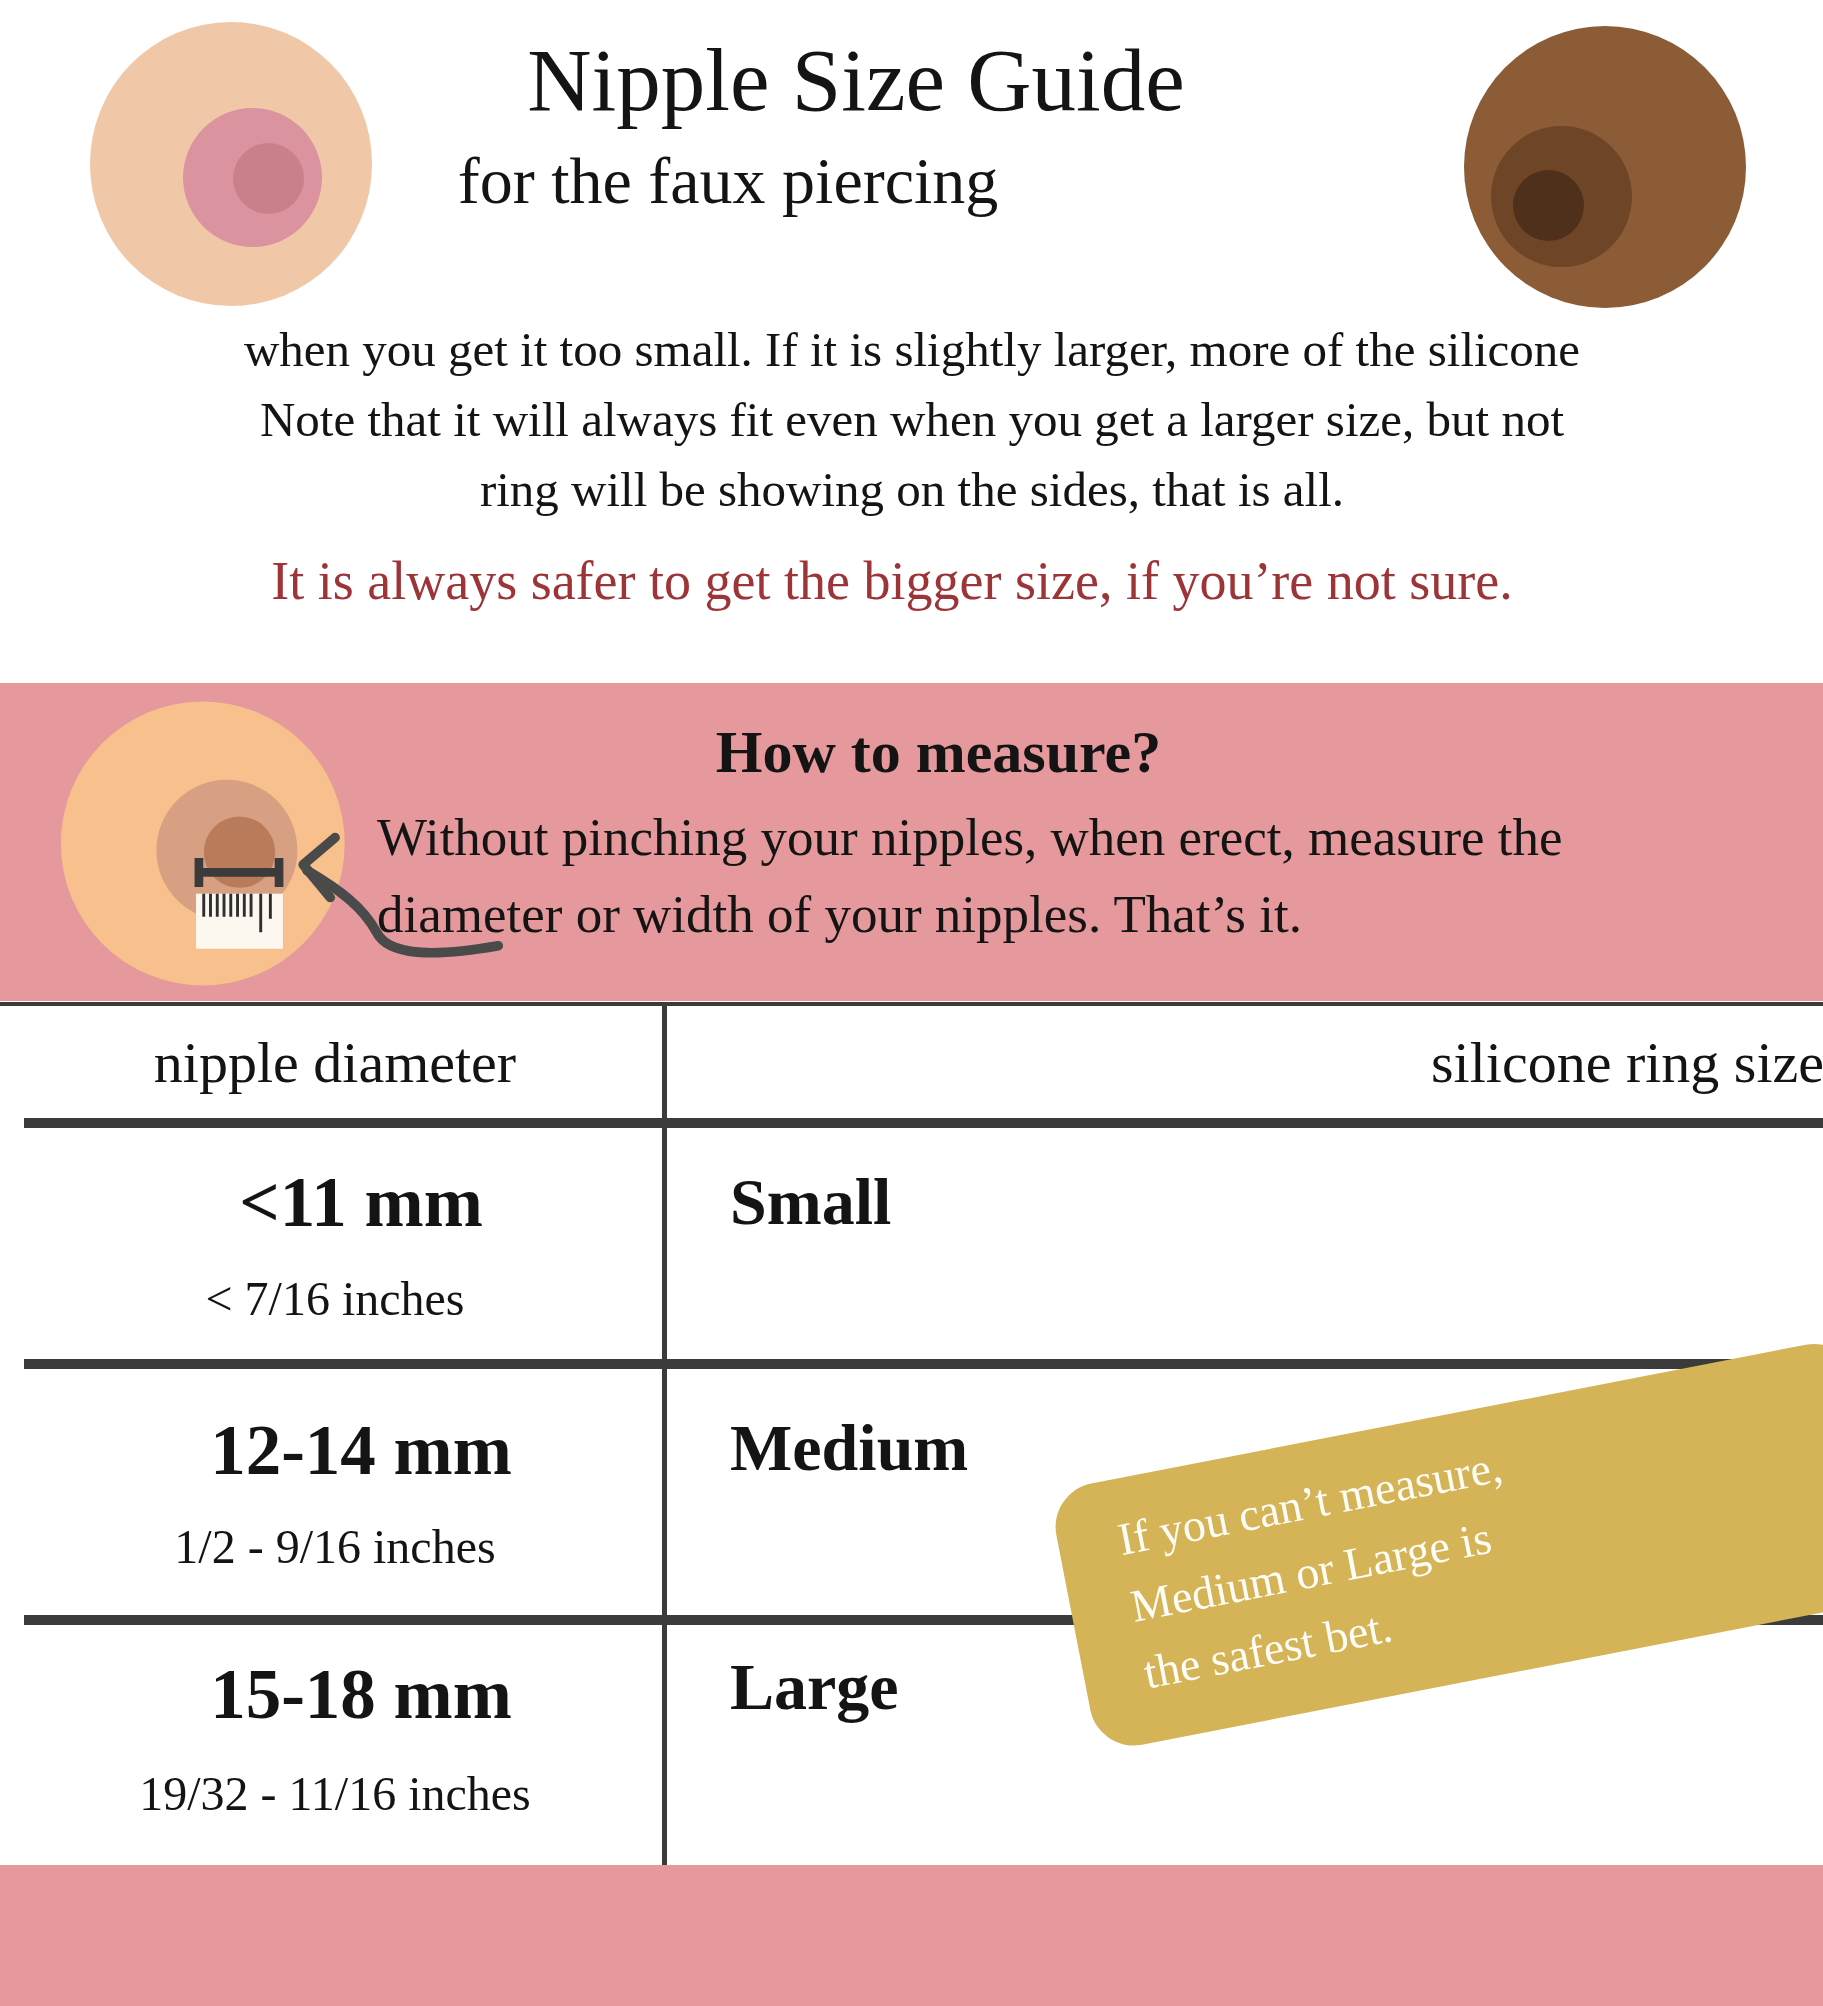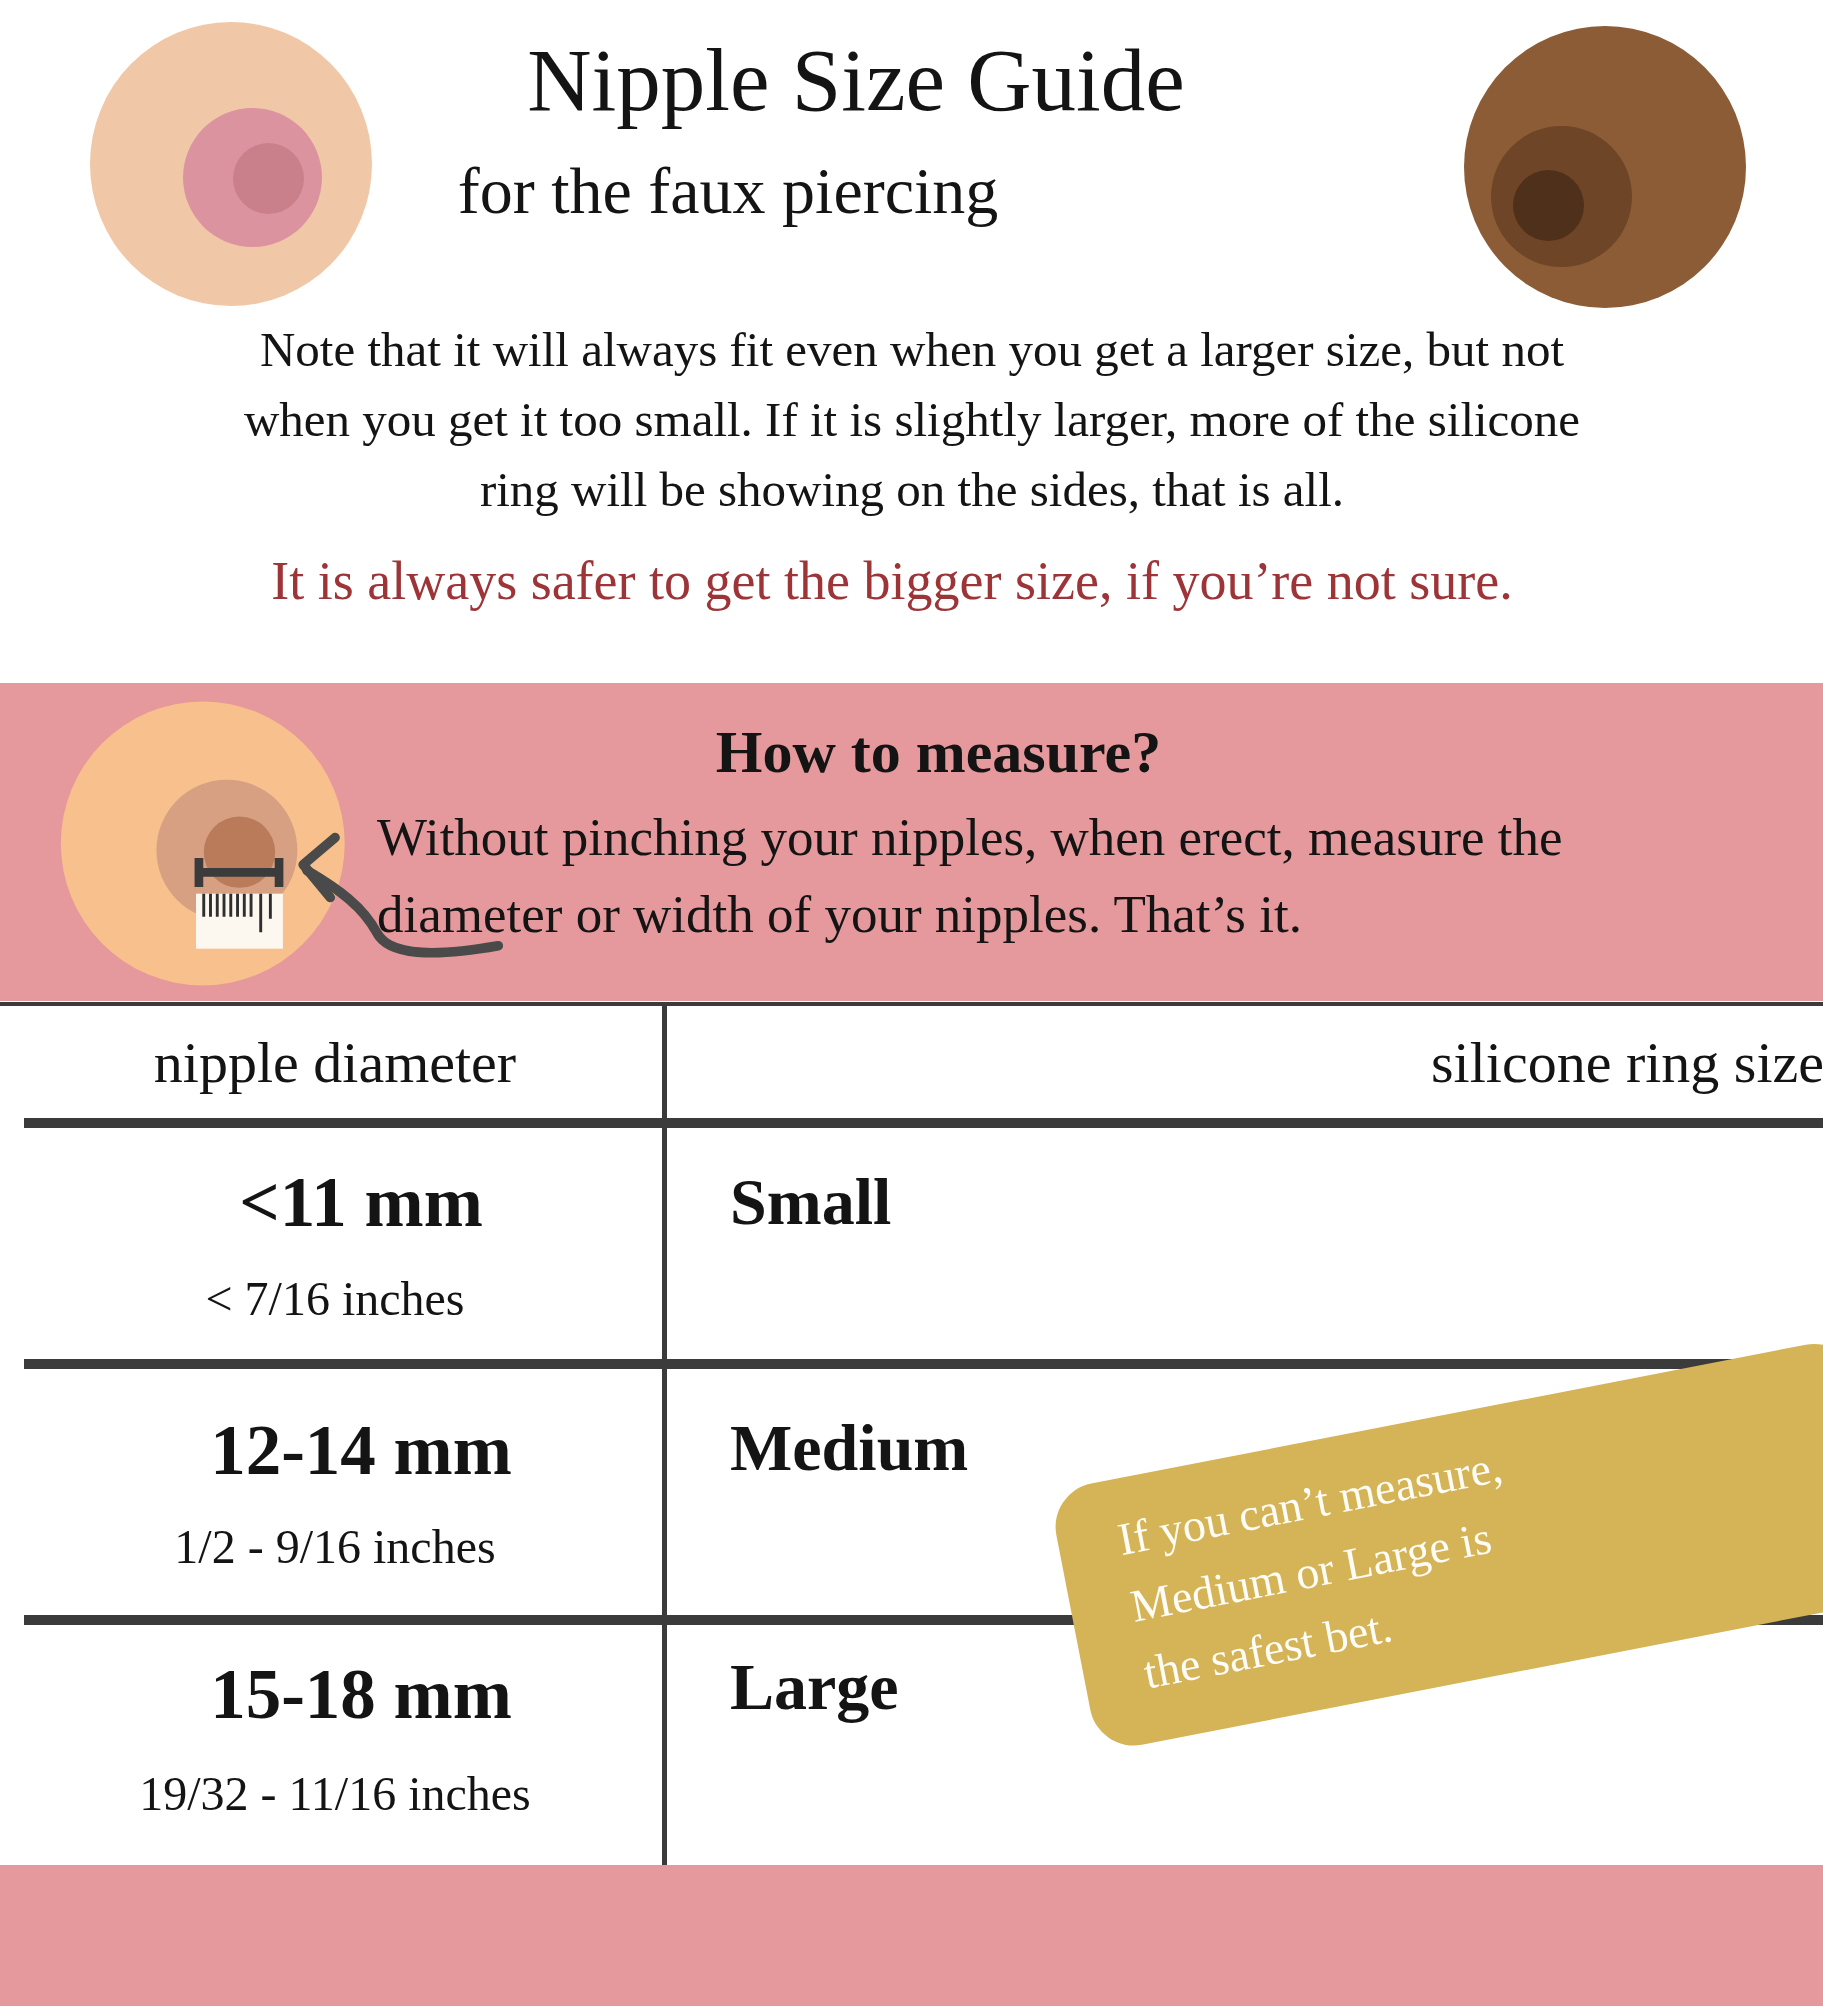--- a/index.html
+++ b/index.html
@@ -13,21 +13,21 @@
   html,body{margin:0;padding:0;}
   body{
     width:1824px;height:2006px;overflow:hidden;background:#ffffff;
     font-family:"Liberation Serif","DejaVu Serif",serif;color:var(--ink);
     position:relative;
   }
   .abs{position:absolute;}
   .circle{position:absolute;border-radius:50%;}
   
   .title{top:25px;left:0;width:1712px;text-align:center;font-size:89px;line-height:1.25;white-space:nowrap;}
-  .subtitle{top:151px;left:0;width:1456px;text-align:center;font-size:66px;line-height:1.2;white-space:nowrap;}
+  .subtitle{top:141px;left:0;width:1456px;text-align:center;font-size:66px;line-height:1.2;white-space:nowrap;}
   
   .intro{top:315px;left:0;width:1824px;text-align:center;font-size:49px;line-height:70px;}
   .intro div{white-space:nowrap;}
   .warning{top:546px;left:0;width:1784px;text-align:center;font-size:54px;line-height:1.3;color:var(--maroon);white-space:nowrap;}
   
   .band{top:683px;left:0;width:1824px;height:318px;background:var(--pink);}
   .band-heading{top:35px;left:0;width:1824px;padding-left:53px;box-sizing:border-box;text-align:center;font-size:60px;font-weight:bold;white-space:nowrap;}
   .band-line1{top:124px;left:377px;font-size:53px;white-space:nowrap;}
   .band-line2{top:201px;left:377px;font-size:53px;white-space:nowrap;}
   .band-svg{top:0;left:0;}
@@ -62,22 +62,22 @@
 <div>
   <div class="circle" style="left:1464px;top:26px;width:282px;height:282px;background:#8b5c36;"></div>
   <div class="circle" style="left:1491px;top:126px;width:141px;height:141px;background:#6f4527;"></div>
   <div class="circle" style="left:1513px;top:170px;width:71px;height:71px;background:#4f301b;"></div>
 </div>
 
 <div class="abs title">Nipple Size Guide</div>
 <div class="abs subtitle">for the faux piercing</div>
 
 <div class="abs intro">
+  <div>when you get it too small. If it is slightly larger, more of the silicone</div>
   <div>Note that it will always fit even when you get a larger size, but not</div>
-  <div>when you get it too small. If it is slightly larger, more of the silicone</div>
   <div>ring will be showing on the sides, that is all.</div>
 </div>
 <div class="abs warning">It is always safer to get the bigger size, if you’re not sure.</div>
 
 <div class="abs band">
   <svg class="abs band-svg" width="1824" height="318" viewBox="0 0 1889 329">
     <g>
       <circle cx="210" cy="166" r="147" fill="#f7c08c"></circle>
       <circle cx="235" cy="173" r="73" fill="#d8a082"></circle>
       <circle cx="248" cy="175" r="37" fill="#b97b5a"></circle>

